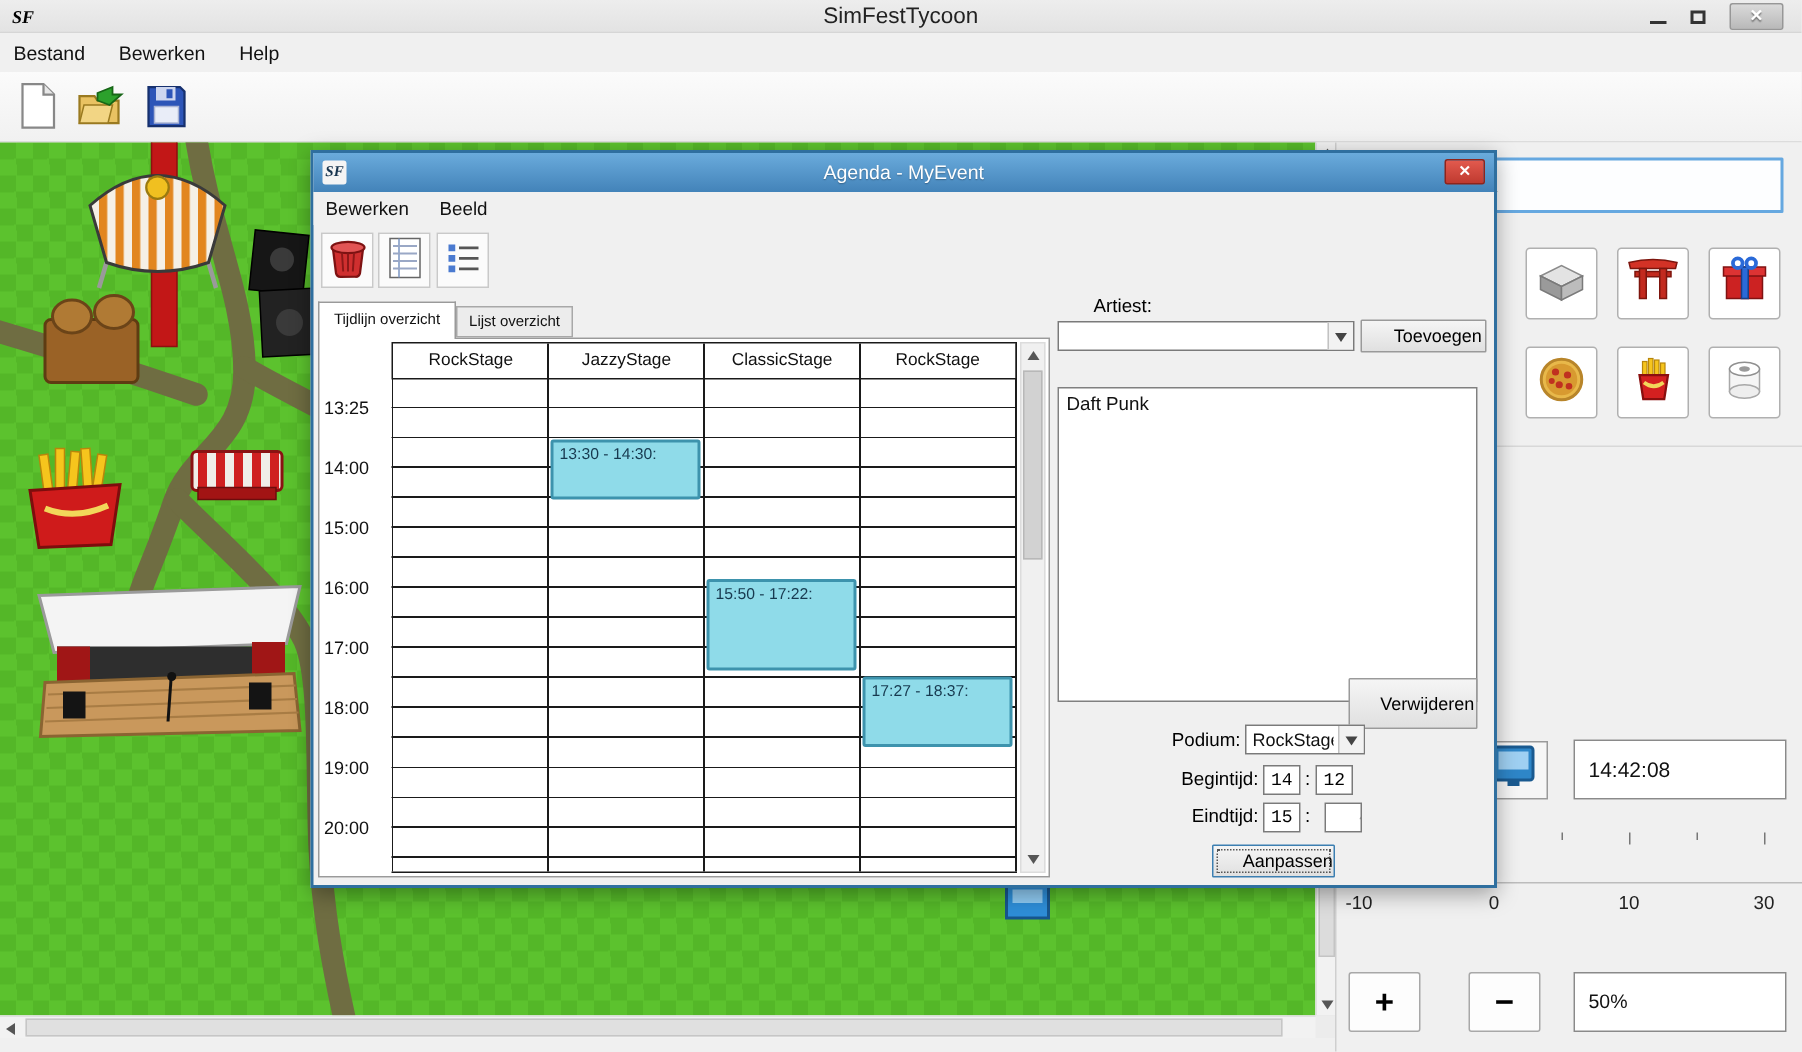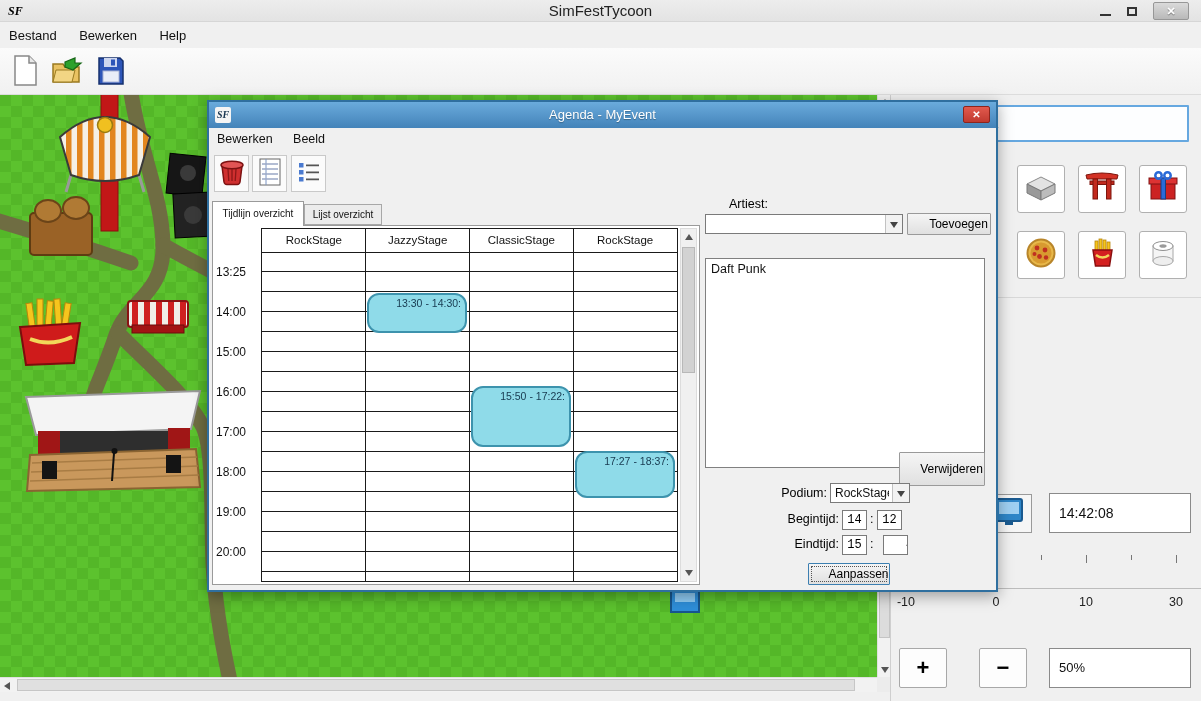--- a/index.html
+++ b/index.html
@@ -93,22 +93,22 @@
   .time-label { position:absolute; left:3px; width:42px; font-size:12px; color:#111; }
   .sched-header { position:absolute; left:48px; top:2px; width:417px; height:25px; border:1px solid #1a1a1a;
                   display:flex;
                   background:repeating-linear-gradient(90deg, transparent 0 103px, #1a1a1a 103px 104px); }
   .sched-header .hcell { width:104px; font-size:11.5px; text-align:center; line-height:23px; overflow:hidden; }
   .sched-body { position:absolute; left:48px; top:26px; width:417px; height:330px;
      background:
        repeating-linear-gradient(180deg, transparent 0 19px, #1a1a1a 19px 20px),
        repeating-linear-gradient(90deg, #1a1a1a 0 1px, transparent 1px 104px);
      border-bottom:1px solid #1a1a1a; }
-  .event { position:absolute; border-radius:12px; border:2px solid; overflow:hidden;
-           font-size:10.5px; padding:2px 4px; z-index:4; white-space:nowrap;text-align:right; }
+  .event { position:absolute; border-radius:2px; border:2px solid; overflow:hidden;
+           font-size:10.5px; padding:2px 4px; z-index:4; white-space:nowrap; }
   .ev-green { background:#2ddd2d; border-color:#0e8a0e; color:#10400f; }
   .ev-cyan  { background:#8fdbe9; border-color:#3d93ad; color:#17394f; }
   .sched-scroll { position:absolute; right:2px; top:2px; bottom:2px; width:17px; background:#f0f0f0;
                   border:1px solid #dcdcdc; }
   .sched-thumb { position:absolute; left:1px; top:18px; width:13px; height:126px; background:#d2d2d2; border:1px solid #b8b8b8; }
 
   .dlg-label { position:absolute; font-size:12.5px; color:#000; }
   .combo { position:absolute; background:#fff; border:1px solid #7a7a7a; font-size:12px; }
   .combo-text { position:absolute; left:4px; right:20px; top:0; bottom:0; line-height:18px; overflow:hidden; }
   .combo-btn { position:absolute; right:0; top:0; bottom:0; width:17px; border-left:1px solid #c2c2c2;

